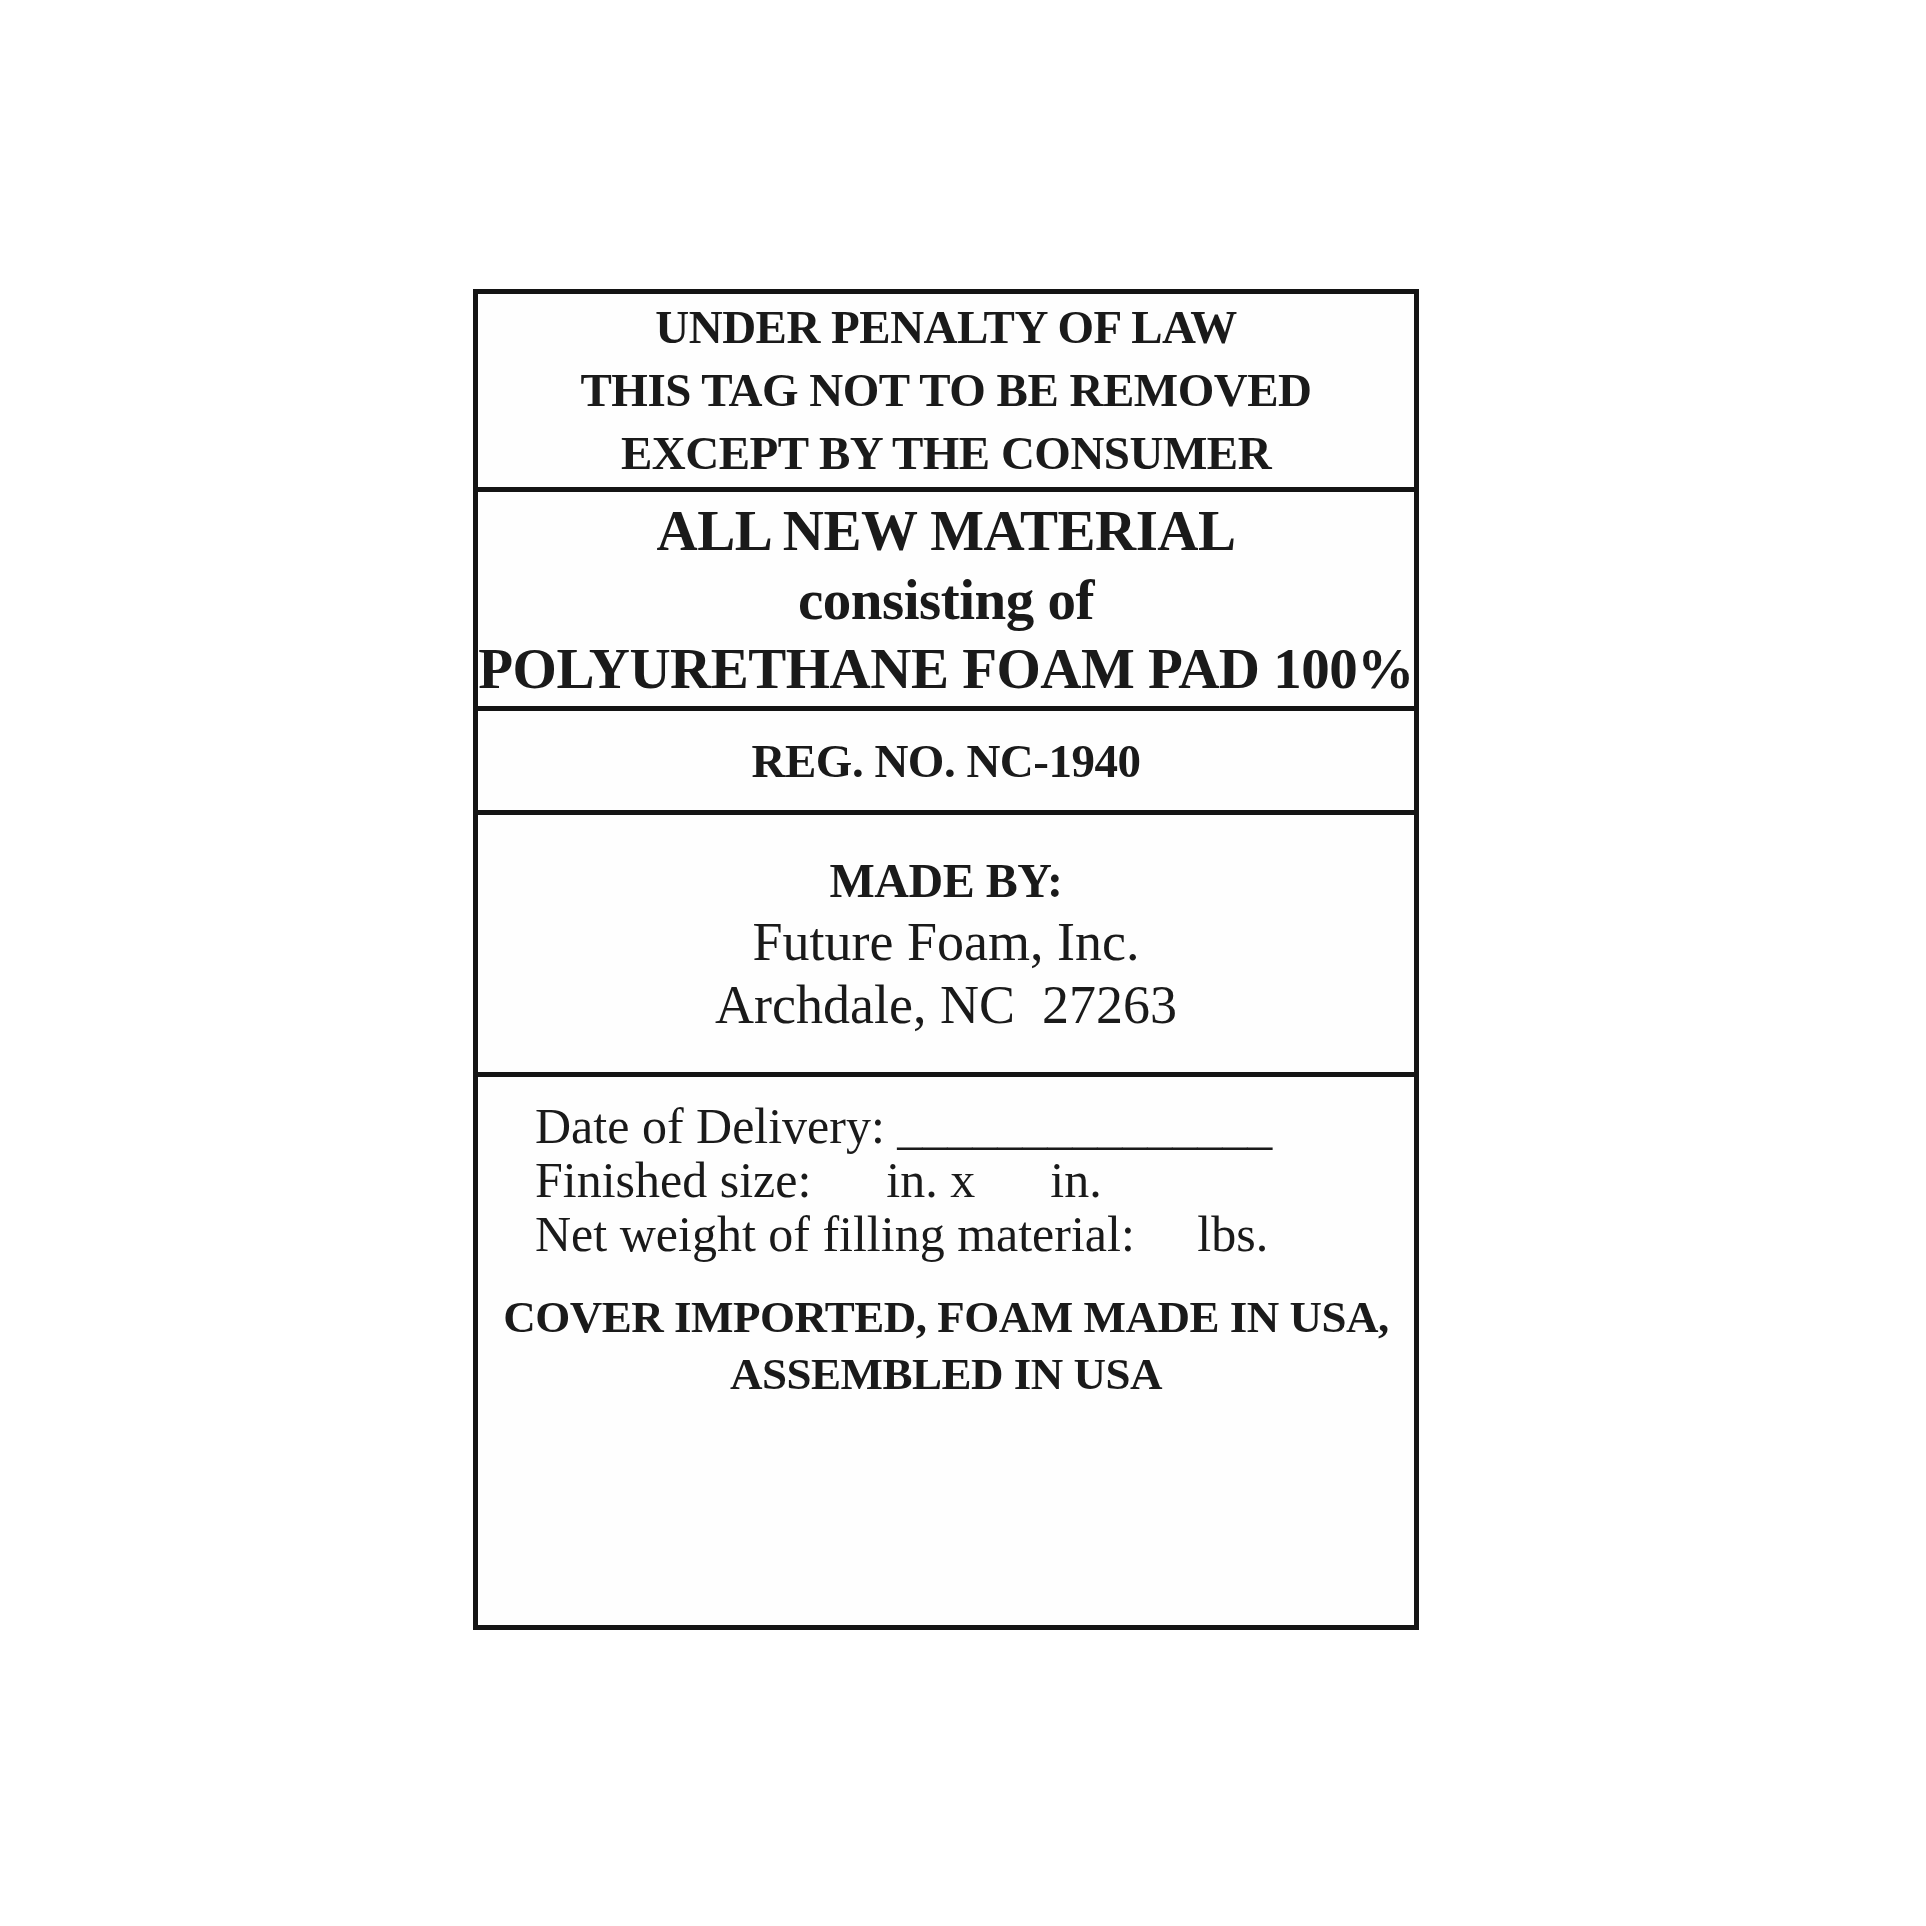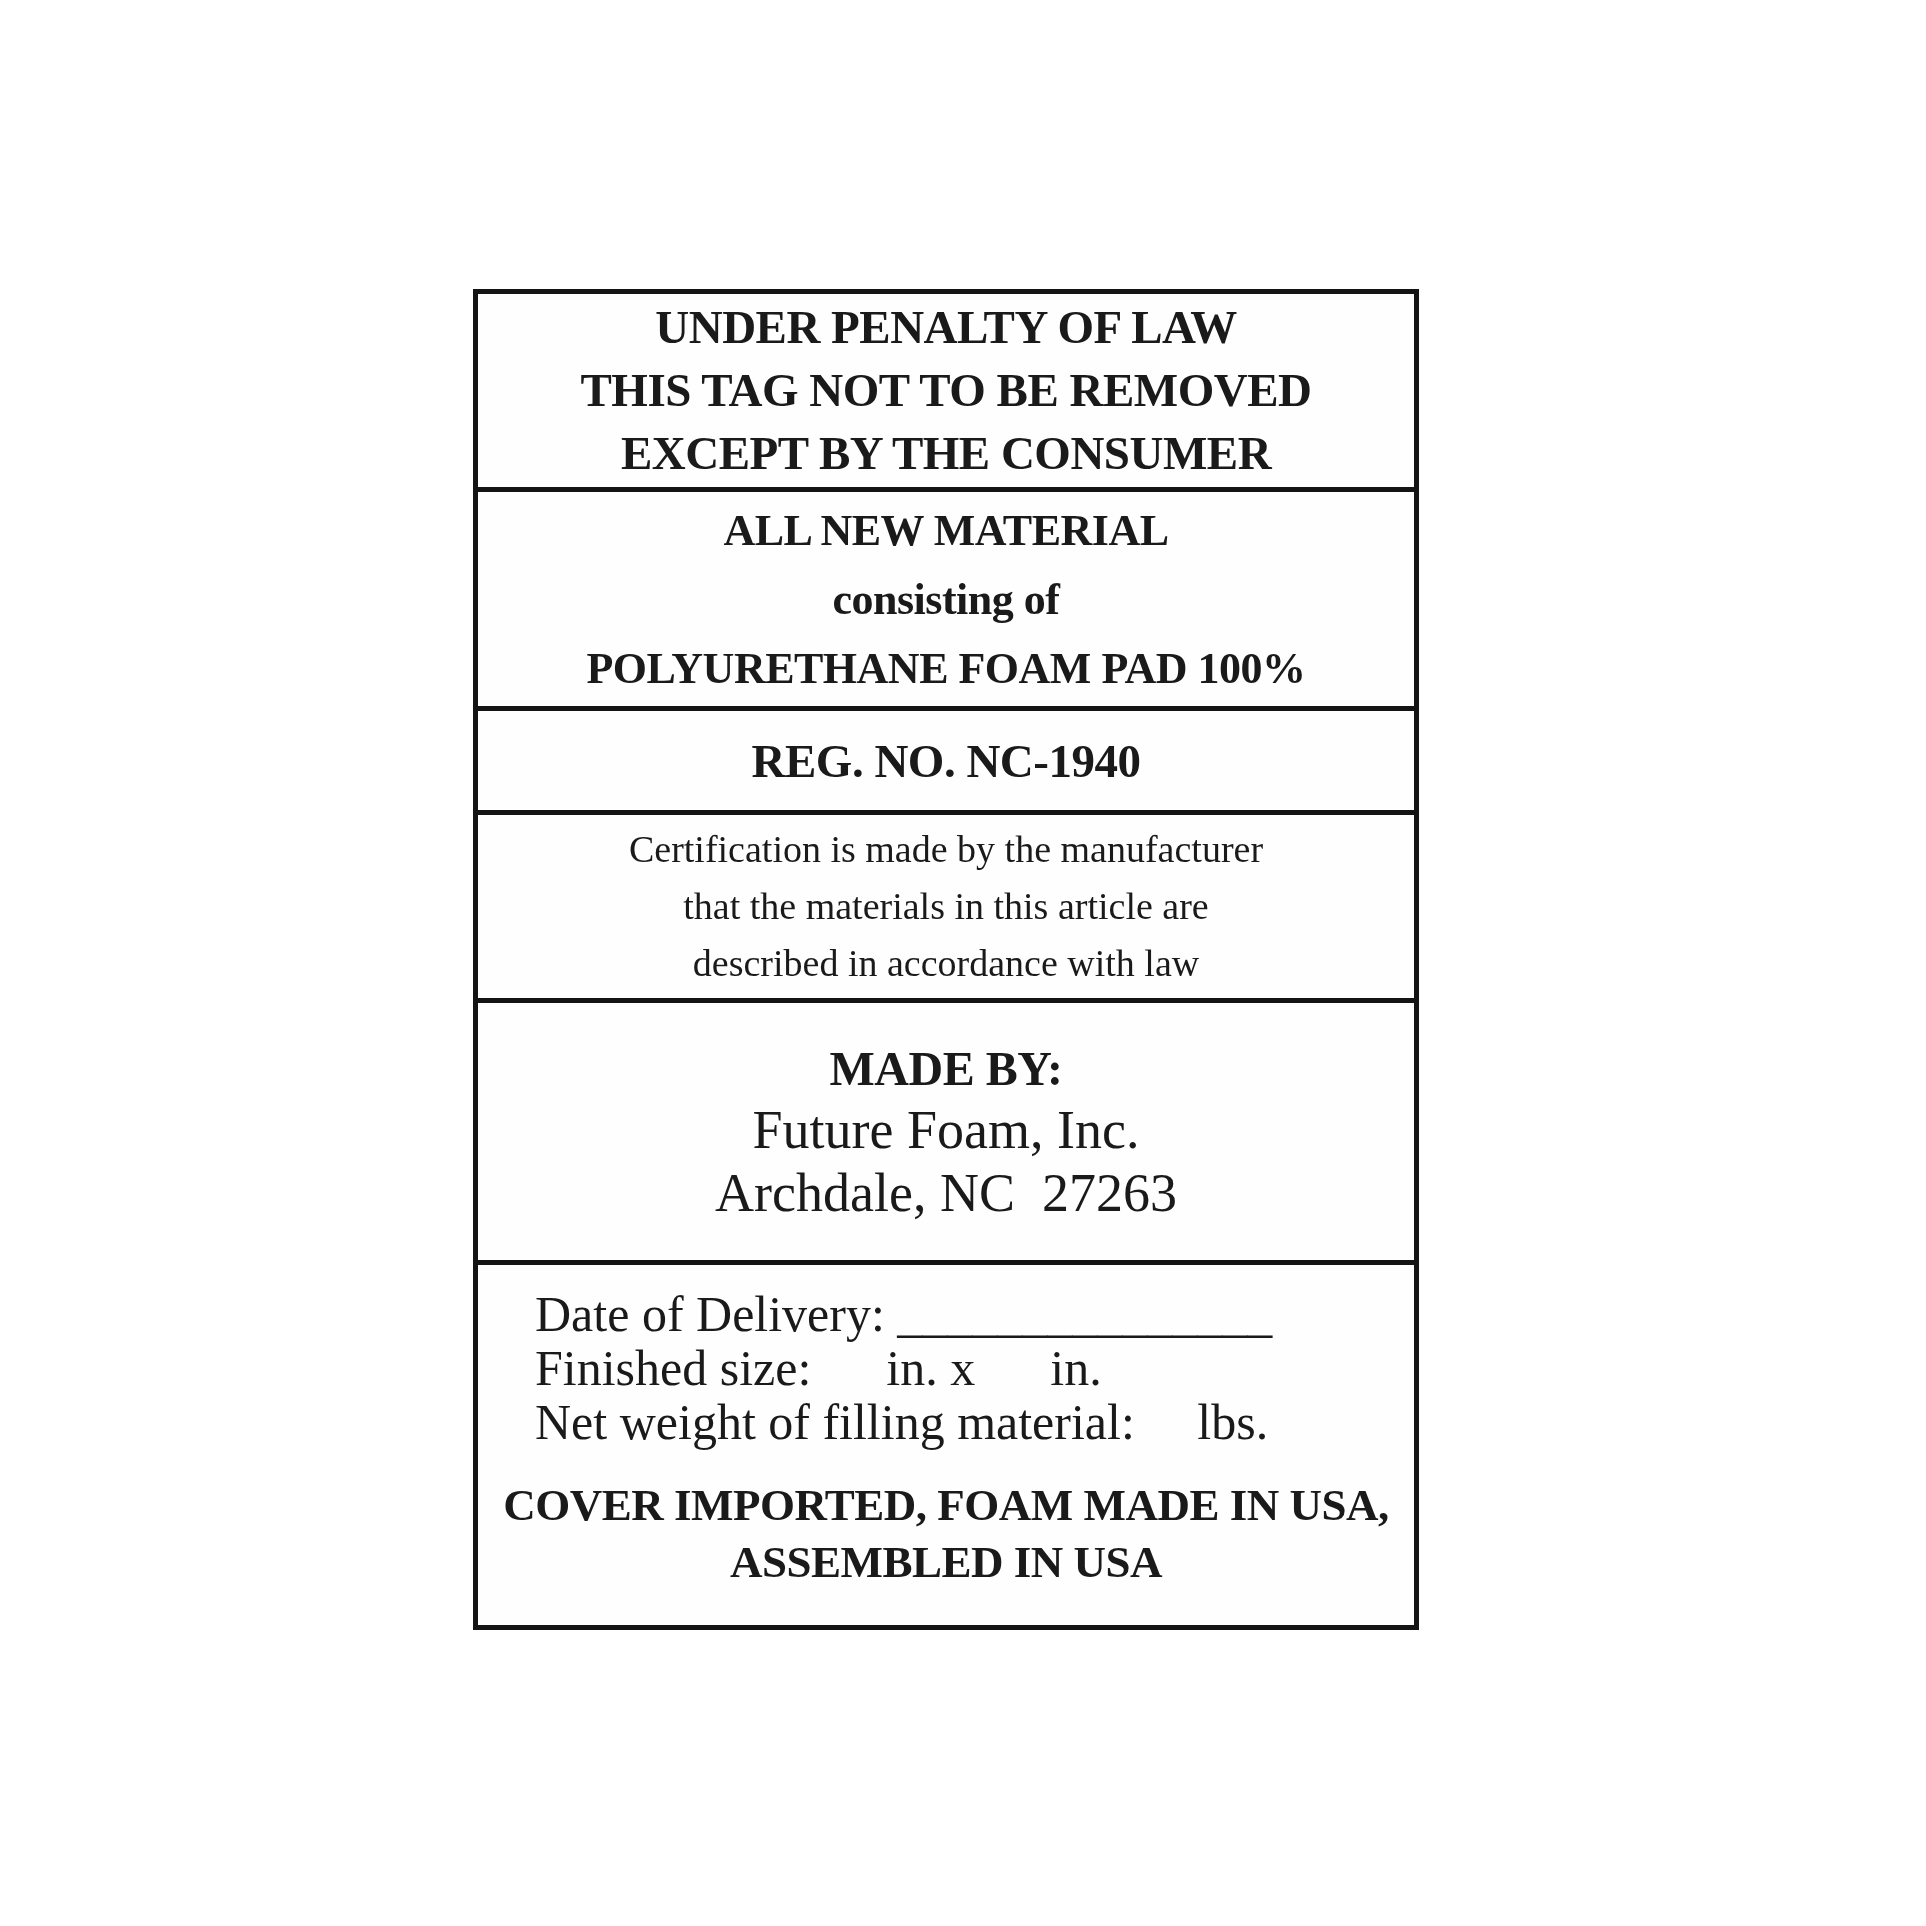--- a/index.html
+++ b/index.html
@@ -41,21 +41,21 @@
   .sec-penalty { height: 193px; }
   .sec-penalty .line {
     font-size: 47px;
     font-weight: bold;
     line-height: 63px;
     letter-spacing: -0.5px;
   }
 
   .sec-material { height: 214px; }
   .sec-material .line {
-    font-size: 44px;
+    font-size: 57px;
     font-weight: bold;
     line-height: 69px;
     letter-spacing: -0.5px;
   }
 
   .sec-reg { height: 99px; }
   .sec-reg .line {
     font-size: 47px;
     font-weight: bold;
     letter-spacing: -0.5px;
@@ -121,25 +121,20 @@
     <section class="sec sec-material">
       <div class="line">ALL NEW MATERIAL</div>
       <div class="line">consisting of</div>
       <div class="line">POLYURETHANE FOAM PAD 100%</div>
     </section>
 
     <section class="sec sec-reg">
       <div class="line">REG. NO. NC-1940</div>
     </section>
 
-    <section class="sec sec-cert">
-      <div class="line">Certification is made by the manufacturer</div>
-      <div class="line">that the materials in this article are</div>
-      <div class="line">described in accordance with law</div>
-    </section>
 
     <section class="sec sec-madeby">
       <div class="heading">MADE BY:</div>
       <div class="line">Future Foam, Inc.</div>
       <div class="line">Archdale, NC  27263</div>
     </section>
 
     <section class="sec sec-details">
       <div class="detail-lines">
         <div class="line">Date of Delivery: _______________</div>

